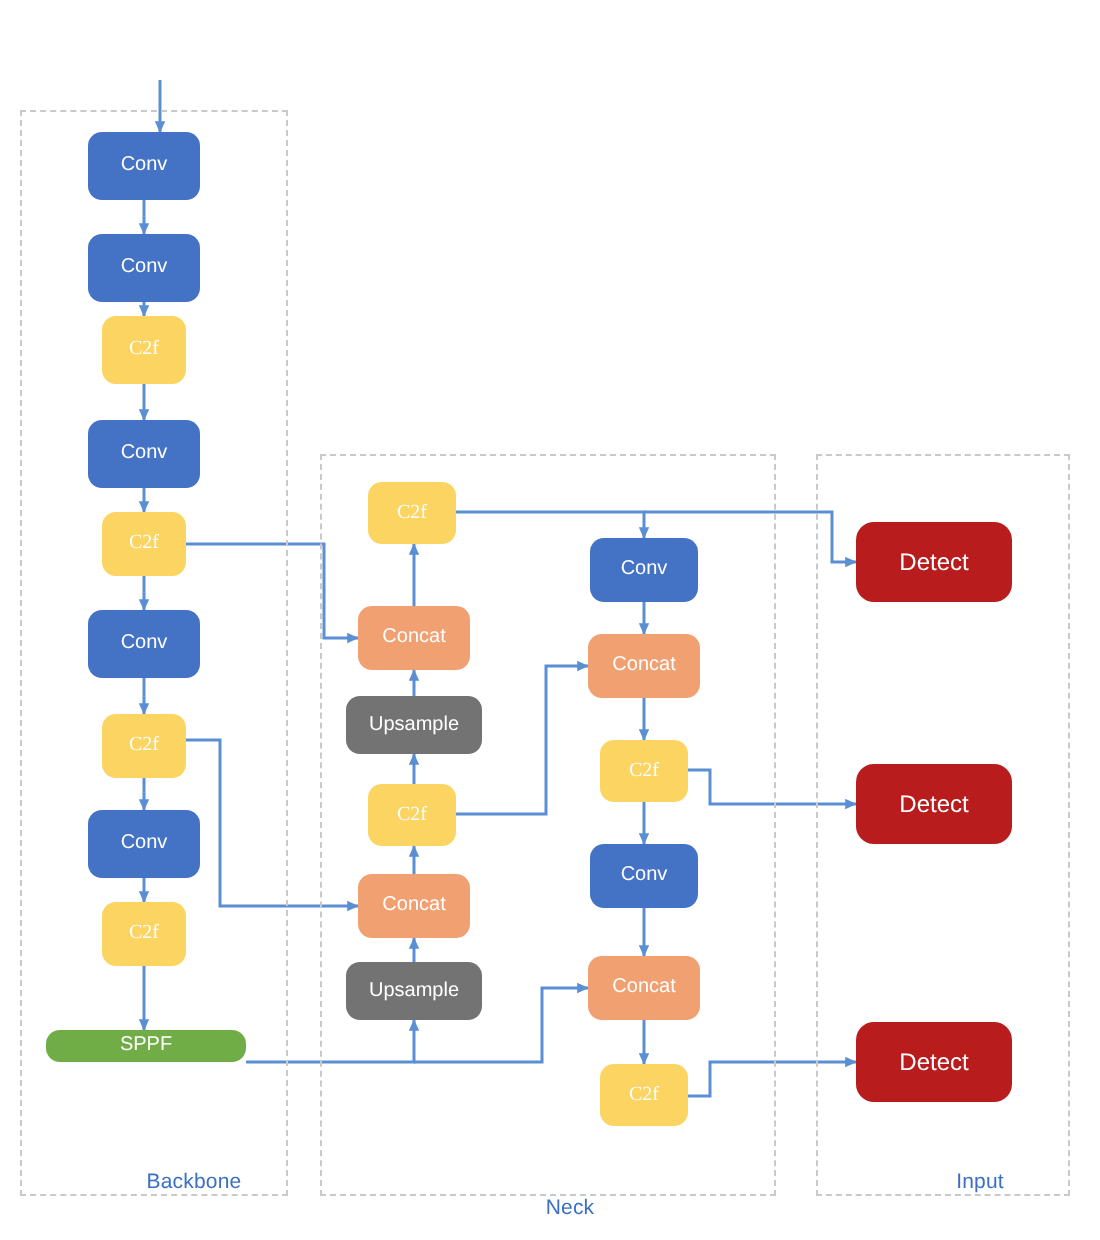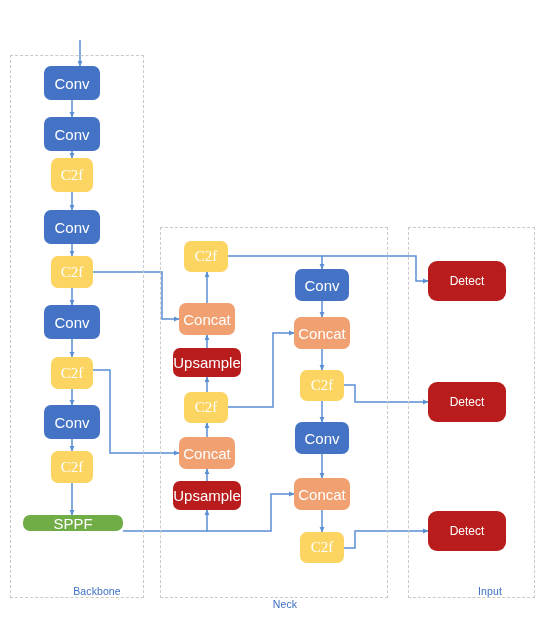--- a/index.html
+++ b/index.html
@@ -28,30 +28,30 @@
     transform:translateX(-50%);
     letter-spacing:.1px;
     margin-left:20px;
   }
 
   .node{
     position:absolute;
     box-sizing:border-box;
     display:flex;align-items:center;justify-content:center;
     color:#ffffff;
-    font-size:15px;
+    font-size:10px;
     border-radius:7px;
     text-align:center;
     line-height:1;
     white-space:nowrap;
   }
   .n-conv{background:#4472c4;}
   .n-c2f{background:#fbd462;font-family:Liberation Serif, serif;}
   .n-concat{background:#f0a071;align-items:center;}
-  .n-ups{background:#b91c1c;}
+  .n-ups{background:#737373;}
   .n-sppf{background:#70ad47;}
   .n-detect{background:#b91c1c;border-radius:9px;font-size:12px;}
 
   .input-node{
     position:absolute;
     display:flex;align-items:center;justify-content:center;
     color:#ffffff;font-size:11.5px;
   }
   .input-node .shape{
     position:absolute;left:0;top:0;width:100%;height:100%;

